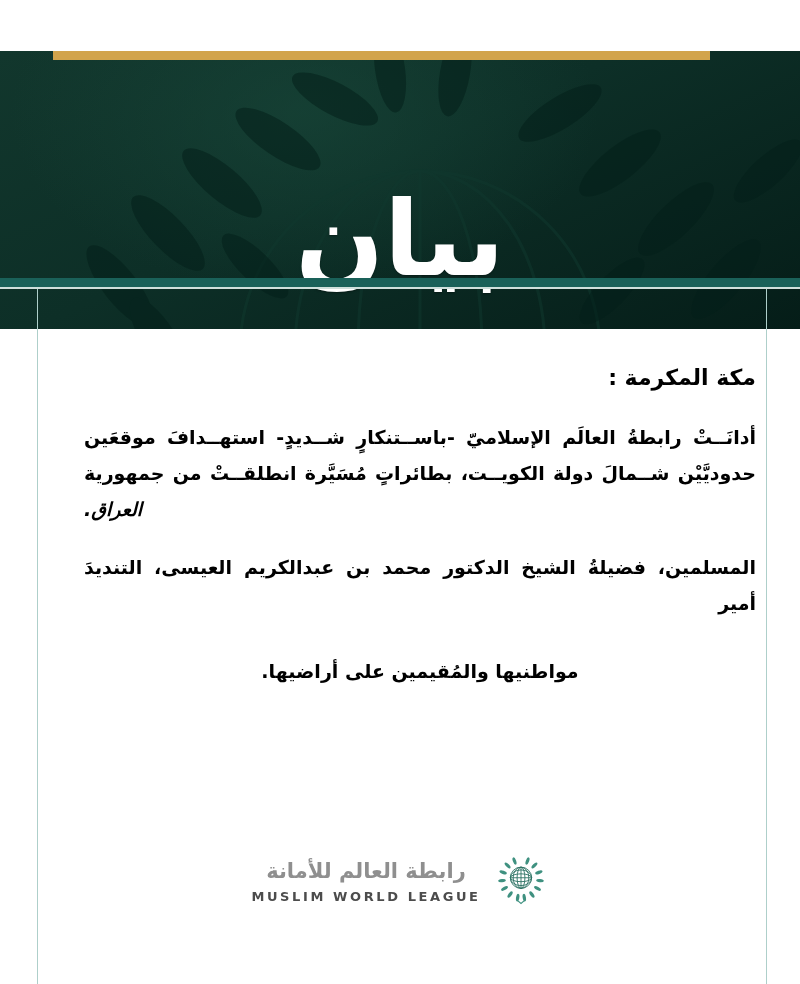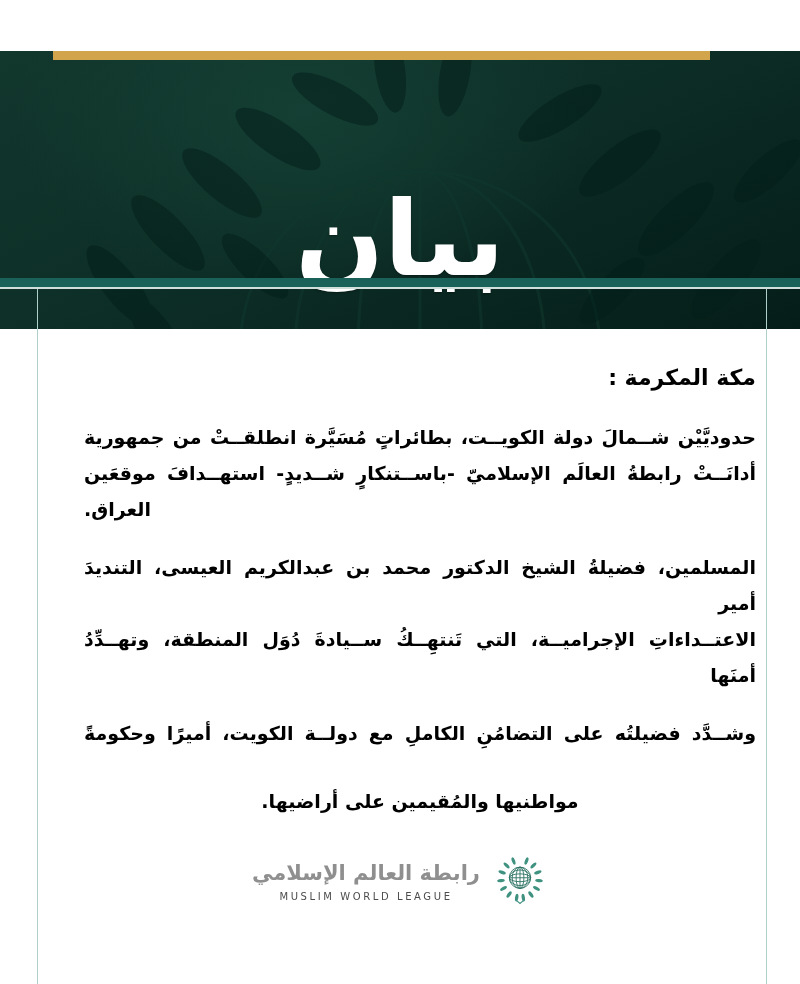--- a/index.html
+++ b/index.html
@@ -43,33 +43,33 @@
   .city-heading{
     direction:rtl;text-align:right;margin:0 60px 24px 68px;
     font-size:22px;font-weight:bold;line-height:34px;
   }
   .paragraph{
     direction:rtl;margin:0 60px 22px 68px;
     font-size:19px;font-weight:bold;line-height:36px;
   }
   .paragraph .line{display:block;}
   .line-just{text-align:justify;text-align-last:justify;}
-  .line-left{text-align:right;text-align-last:left;}
+  .line-left{text-align:right;text-align-last:left;font-style:italic;}
   .line-center{text-align:center;text-align-last:center;margin-top:32px;}
   
   .footer-logo{
     position:absolute;left:0;top:852px;width:800px;
     display:flex;justify-content:center;align-items:center;gap:12px;
   }
   .logo-text-col{display:flex;flex-direction:column;align-items:center;}
   .logo-arabic{
     direction:rtl;color:#8f8f8f;font-size:21px;font-weight:bold;line-height:30px;
   }
   .logo-english{
-    color:#4c4c4c;font-size:10px;font-weight:normal;letter-spacing:2.6px;
+    color:#4c4c4c;font-size:13px;font-weight:bold;letter-spacing:2.6px;
     margin-top:3px;white-space:nowrap;
   }
   .logo-emblem{width:56px;height:56px;}
 </style>
 </head>
 <body>
 
 <div class="header">
   <svg class="header-decor" viewBox="0 0 800 278" aria-hidden="true">
 
@@ -104,40 +104,38 @@
 <div class="teal-bar"></div>
 
 <div class="page-frame-line frame-left"></div>
 <div class="page-frame-line frame-right"></div>
 
 <div class="body-area">
 
   <div class="city-heading">مكة المكرمة :</div>
 
   <div class="paragraph">
+    <span class="line line-just">أدانَــتْ رابطةُ العالَم الإسلاميّ -باســتنكارٍ شــديدٍ- استهــدافَ موقعَين</span>
     <span class="line line-just">حدوديَّيْن شــمالَ دولة الكويــت، بطائراتٍ مُسَيَّرة انطلقــتْ من جمهورية</span>
-    <span class="line line-just">أدانَــتْ رابطةُ العالَم الإسلاميّ -باســتنكارٍ شــديدٍ- استهــدافَ موقعَين</span>
     <span class="line line-left">العراق.</span>
   </div>
 
   <div class="paragraph">
     <span class="line line-just">المسلمين، فضيلةُ الشيخ الدكتور محمد بن عبدالكريم العيسى، التنديدَ أمير</span>
-    <span class="line line-just">الاعتــداءاتِ الإجراميــة، التي تَنتهِــكُ ســيادةَ دُوَل المنطقة، وتهــدِّدُ أمنَها</span>
   </div>
 
   <div class="paragraph">
-    <span class="line line-just">وشــدَّد فضيلتُه على التضامُنِ الكاملِ مع دولــة الكويت، أميرًا وحكومةً</span>
     <span class="line line-center">مواطنيها والمُقيمين على أراضيها.</span>
   </div>
 
 </div>
 
 <div class="footer-logo">
   <div class="logo-text-col">
-    <div class="logo-arabic">رابطة العالم الإسلامي</div>
+    <div class="logo-arabic">رابطة العالم للأمانة</div>
     <div class="logo-english">MUSLIM WORLD LEAGUE</div>
   </div>
   <svg class="logo-emblem" viewBox="0 0 100 100" aria-hidden="true">
 
     <g stroke="#2d7263" fill="none" stroke-width="1.6">
       <circle cx="50" cy="46" r="19"></circle>
       <line x1="50" y1="27" x2="50" y2="65"></line>
       <ellipse cx="50" cy="46" rx="7" ry="19"></ellipse>
       <ellipse cx="50" cy="46" rx="14" ry="19"></ellipse>
       <line x1="31" y1="46" x2="69" y2="46"></line>

